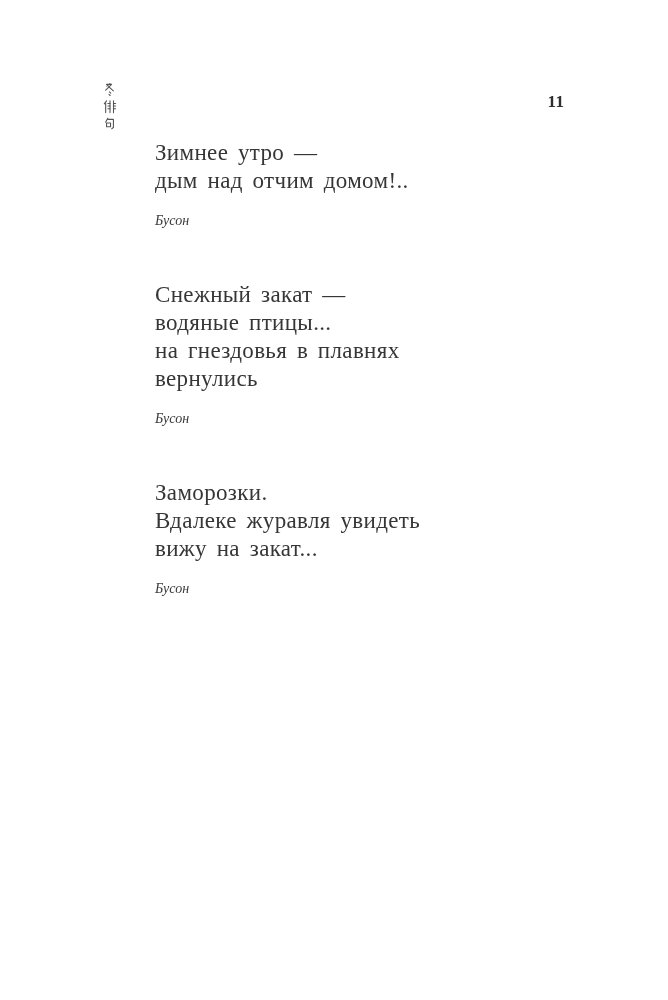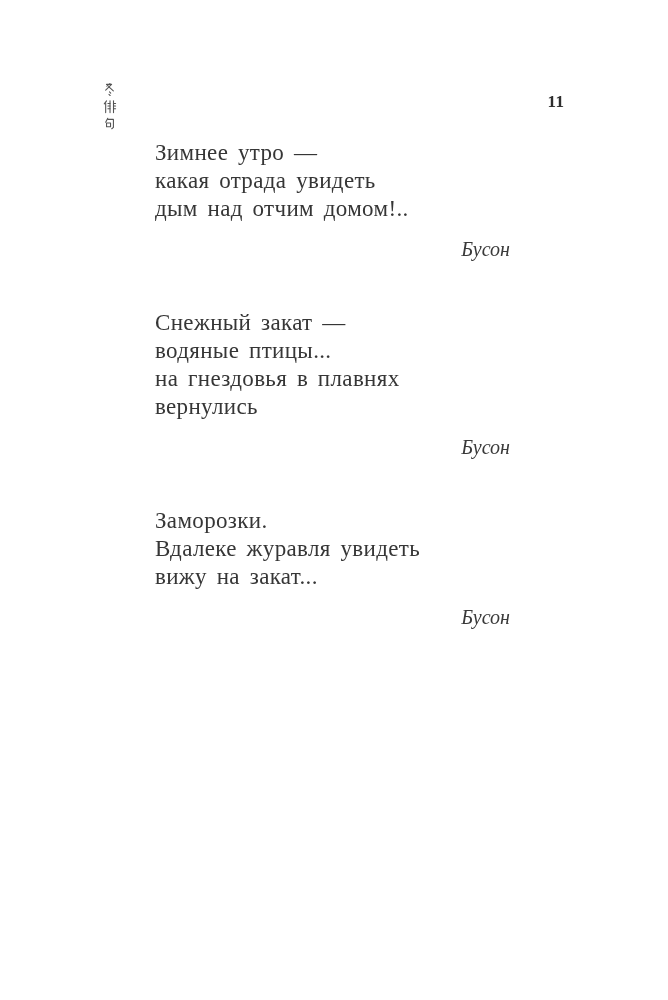--- a/index.html
+++ b/index.html
@@ -48,37 +48,36 @@
     color: #2e2e2e;
   }
   
   .poems-column {
     position: absolute;
     left: 155px;
     top: 139px;
     width: 355px;
   }
   .poem {
-    margin: 0 0 48px 0;
+    margin: 0 16px 48px 0;
     padding: 0;
   }
   .poem-line {
     margin: 0;
     font-size: 23px;
     line-height: 28px;
     letter-spacing: 0.015em;
     word-spacing: 0.16em;
     color: #363636;
   }
   .poem-author {
     margin: 14px 0 0 0;
-    font-size: 20px;
+    font-size: 14px;
     line-height: 24px;
     font-style: italic;
-    text-align: right;
     color: #3a3a3a;
   }
 </style>
 </head>
 <body>
 
 <div class="page">
 
   <div class="running-head-kanji" title="冬俳句">
     <span class="kanji-text-fallback">冬俳句</span>
@@ -106,21 +105,20 @@
       <rect x="4.6" y="46" width="4.6" height="4.2"></rect>
     </svg>
   </div>
 
   <div class="page-number">11</div>
 
   <main class="poems-column">
 
     <article class="poem">
       <p class="poem-line">Зимнее утро —</p>
-      <p class="poem-line">какая отрада увидеть</p>
       <p class="poem-line">дым над отчим домом!..</p>
       <p class="poem-author">Бусон</p>
     </article>
 
     <article class="poem">
       <p class="poem-line">Снежный закат —</p>
       <p class="poem-line">водяные птицы...</p>
       <p class="poem-line">на гнездовья в плавнях вернулись</p>
       <p class="poem-author">Бусон</p>
     </article>

